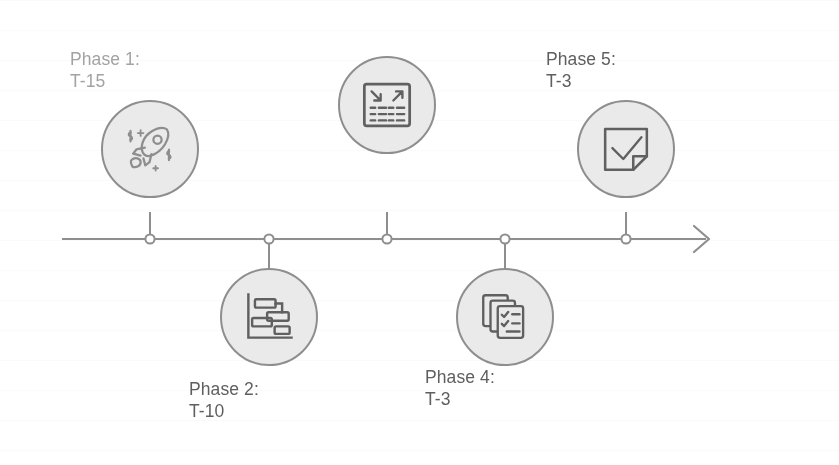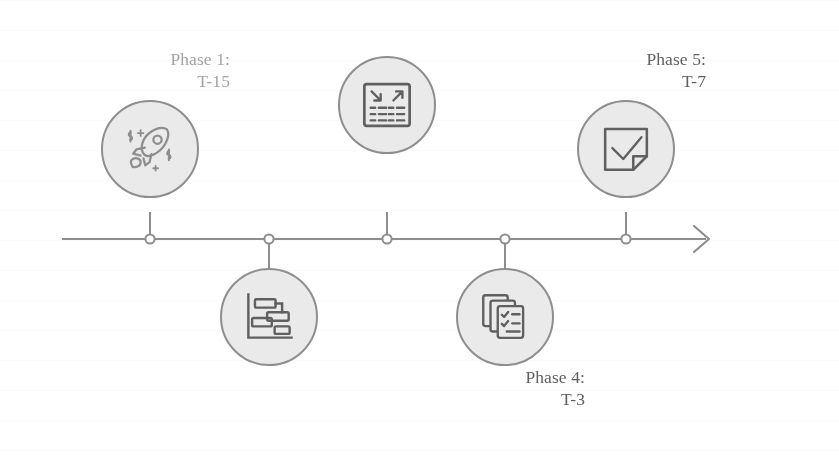--- a/index.html
+++ b/index.html
@@ -29,22 +29,21 @@
   .timeline-svg {
     position: absolute;
     left: 0;
     top: 0;
     width: 839px;
     height: 465px;
   }
   .phase-node {
     position: absolute;
     width: 160px;
-    text-align: right;
-    font-family: Liberation Serif, serif;
+    text-align: left;
   }
   .phase-label {
     font-size: 17.5px;
     line-height: 22px;
     white-space: pre-line;
     letter-spacing: 0.1px;
   }
   .phase-circle {
     width: 98px;
     height: 98px;
@@ -109,20 +108,22 @@
     <div class="phase-circle">
       <svg width="60" height="60" viewBox="0 0 64 64" fill="none" stroke="#606060" stroke-width="2.6" stroke-linecap="square" stroke-linejoin="miter">
         <path d="M10 8 L10 54 L56 54"></path>
         <rect x="17" y="13" width="22" height="9" rx="1.5"></rect>
         <path d="M39 17.5 L46 17.5 L46 27"></path>
         <rect x="30" y="27" width="23" height="9" rx="1.5"></rect>
         <rect x="14" y="33" width="21" height="9" rx="1.5"></rect>
         <rect x="38" y="42" width="16" height="8" rx="1.5"></rect>
       </svg>
     </div>
+    <div class="phase-label" style="color:#5f5f5f; margin-top:12px;">Phase 2:
+T-10</div>
   </div>
 
   <div class="phase-node" style="left:307px; top:48px;">
     <div class="phase-circle" style="margin-top:8px;">
       <svg width="58" height="58" viewBox="0 0 64 64" fill="none" stroke="#606060" stroke-width="2.6" stroke-linecap="round" stroke-linejoin="round">
         <rect x="7" y="9" width="50" height="46" rx="2.5" stroke-width="3"></rect>
         <path d="M15 17 L25 27 M25 27 L25 20 M25 27 L18 27"></path>
         <path d="M49 17 L39 27 M49 17 L42 17 M49 17 L49 24"></path>
         <path d="M14 35 L19 35 M23 35 L31 35"></path>
         <path d="M14 42 L19 42 M23 42 L31 42"></path>
@@ -146,21 +147,21 @@
         <path d="M40 39 L48 39"></path>
         <path d="M34 48 L48 48"></path>
       </svg>
     </div>
     <div class="phase-label" style="color:#5f5f5f; margin-top:0;">Phase 4:
 T-3</div>
   </div>
 
   <div class="phase-node" style="left:546px; top:48px;">
     <div class="phase-label" style="color:#5f5f5f;">Phase 5:
-T-7</div>
+T-3</div>
     <div class="phase-circle" style="margin-top:8px;">
       <svg width="58" height="58" viewBox="0 0 64 64" fill="none" stroke="#606060" stroke-width="2.8" stroke-linecap="round" stroke-linejoin="round">
         <path d="M9 10 L55 10 L55 40 L40 55 L9 55 Z"></path>
         <path d="M55 40 L40 40 L40 55"></path>
         <path d="M17 31 L29 43 L49 19" stroke-width="2.6"></path>
       </svg>
     </div>
   </div>
 
 </div>

